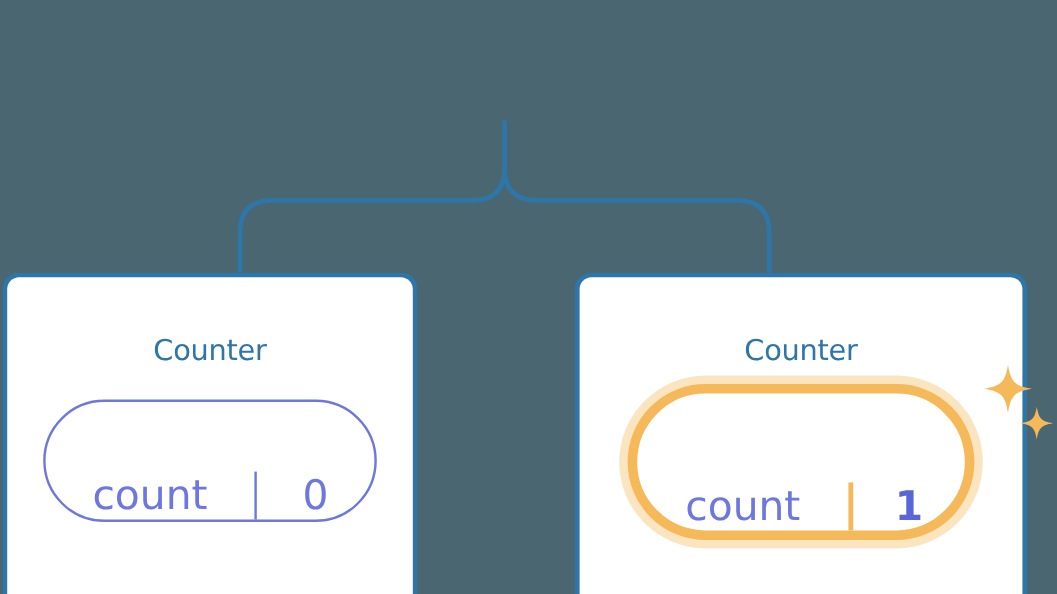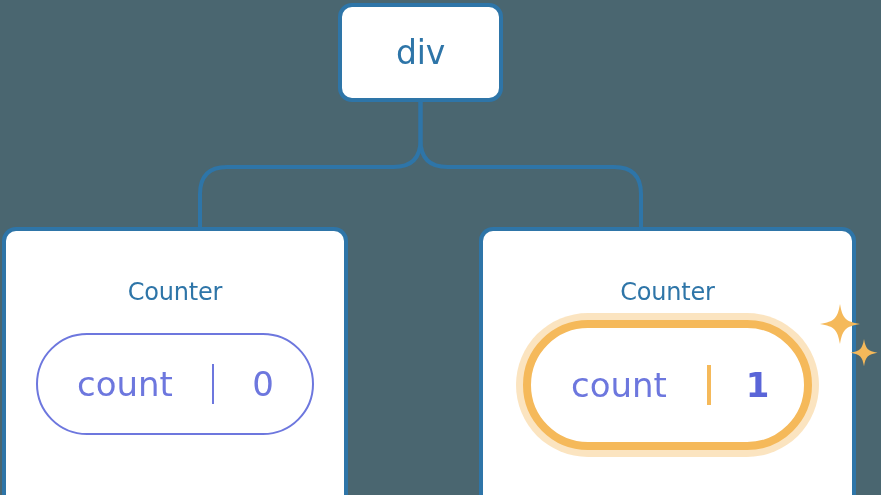--- a/index.html
+++ b/index.html
@@ -88,21 +88,21 @@
     position: relative;
     display: flex;
     align-items: center;
     justify-content: center;
   }
   .pill-wrap-left { margin-top: 29px; }
   .pill-wrap-right { margin-top: 16px; }
 
   .pill {
     display: flex;
-    align-items: center;
+    align-items: flex-end;
     box-sizing: border-box;
     background: #ffffff;
     position: relative;
   }
   .pill-plain {
     width: 278px;
     height: 102px;
     border: 2px solid #6d77de;
     border-radius: 51px;
   }
@@ -157,23 +157,20 @@
 </head>
 <body>
 
 <div id="stage">
 
   <svg id="connectors" viewBox="0 0 881 495" width="881" height="495" aria-hidden="true">
     <path d="M 420.5 102 L 420.5 140 Q 420.5 167 447.5 167 L 614 167 Q 641 167 641 194 L 641 227" fill="none" stroke="#2e75a8" stroke-width="4" stroke-linecap="round"></path>
     <path d="M 420.5 102 L 420.5 140 Q 420.5 167 393.5 167 L 227 167 Q 200 167 200 194 L 200 227" fill="none" stroke="#2e75a8" stroke-width="4" stroke-linecap="round"></path>
   </svg>
 
-  <div class="node node-root">
-    <div class="node-title">div</div>
-  </div>
 
   <div class="node node-child-left">
     <div class="node-title">Counter</div>
 
     <div class="pill-wrap pill-wrap-left">
       <div class="pill pill-plain">
         <div class="pill-key">count</div>
         <div class="pill-val">0</div>
       </div>
     </div>

